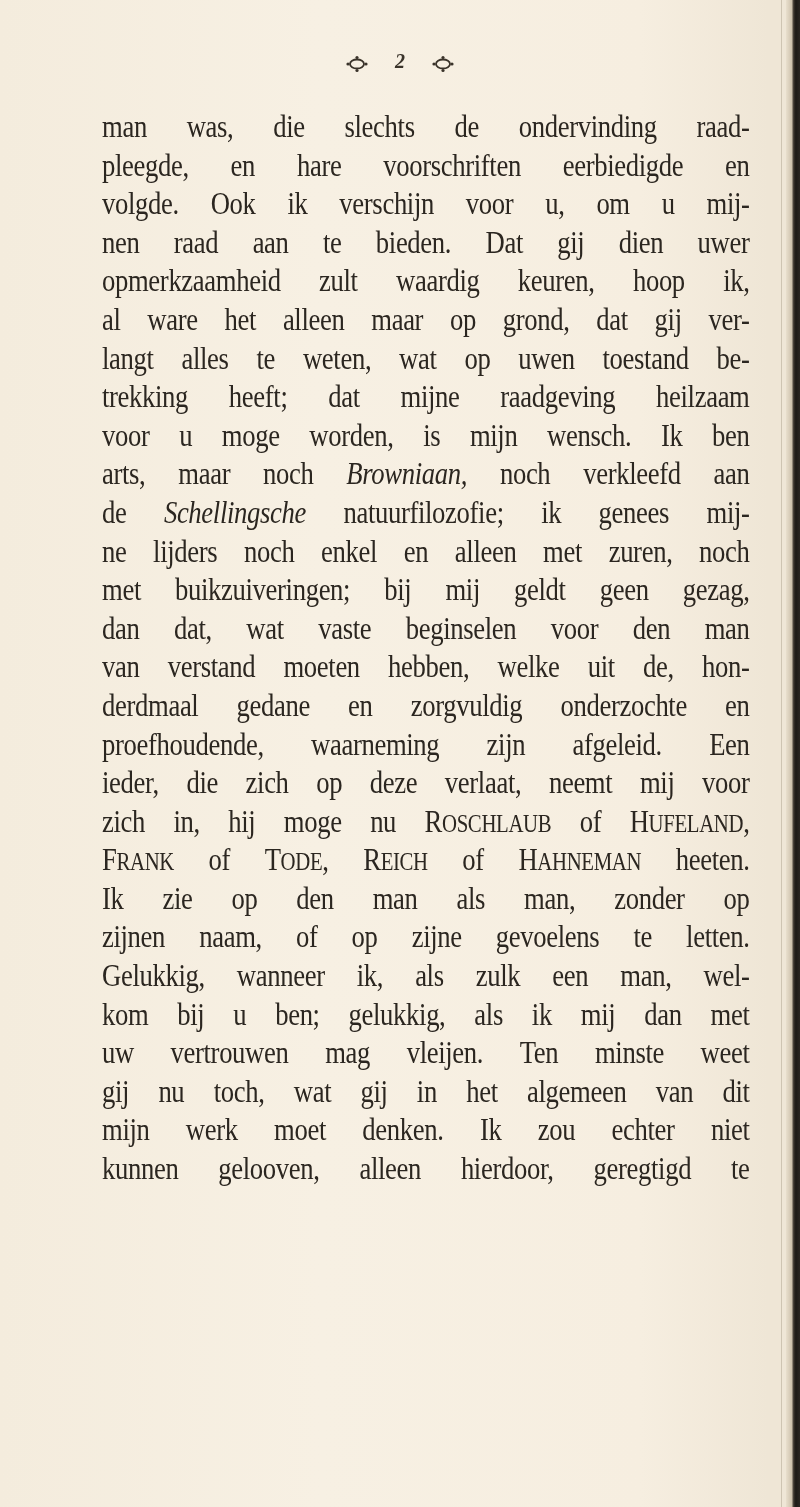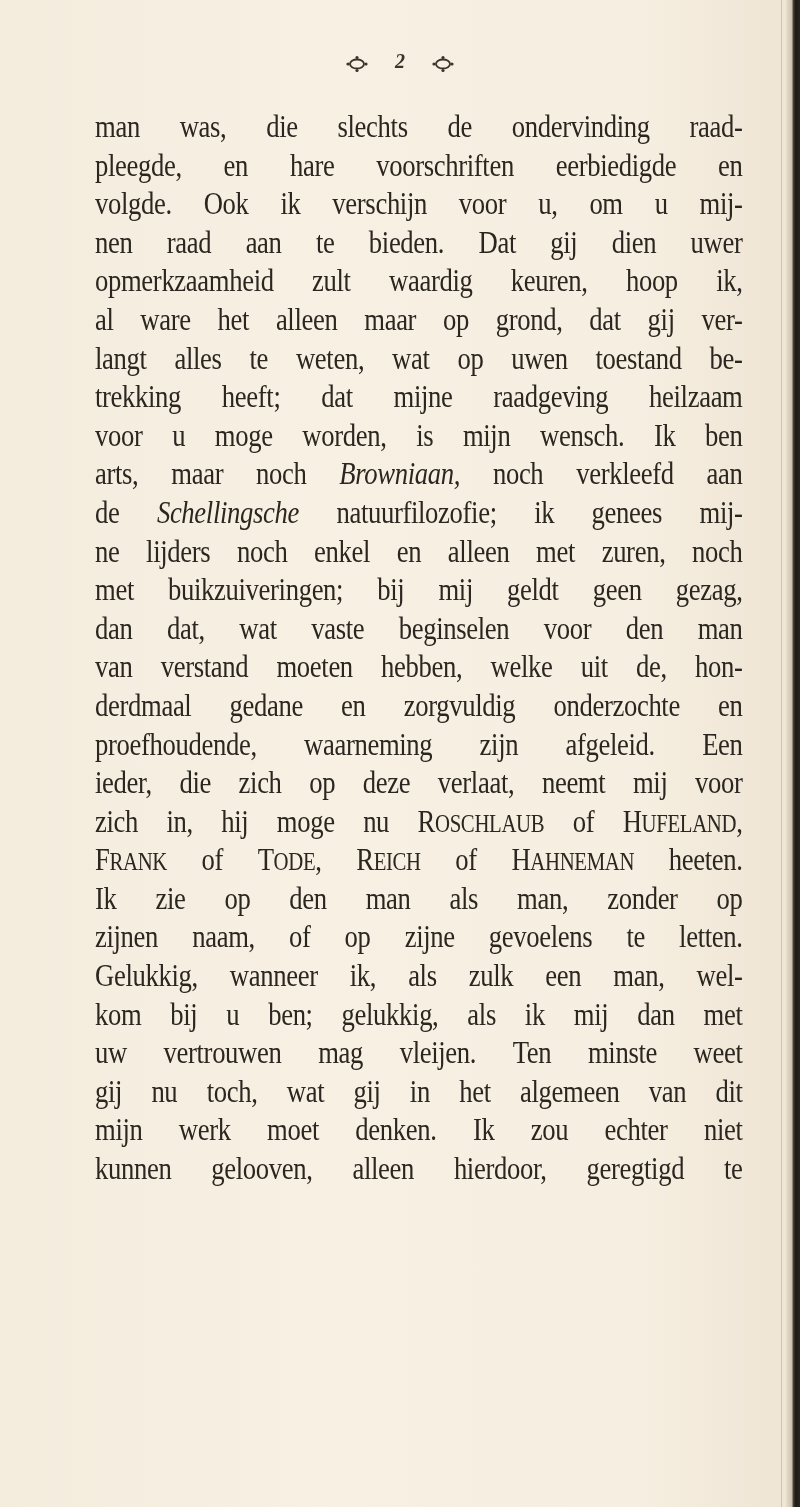--- a/index.html
+++ b/index.html
@@ -26,21 +26,21 @@
     position: absolute; top: 50px; left: 0; width: 800px;
     text-align: center; font-size: 22px; color: #3a332a;
     display: flex; justify-content: center; align-items: center; gap: 26px;
   }
   .ornament {
     display: inline-block; width: 24px; height: 18px; position: relative;
   }
   .ornament svg { width: 24px; height: 18px; }
   .page-number { font-size: 20px; font-weight: bold; font-style: italic; }
   .text-block {
-    position: absolute; top: 108px; left: 95px; width: 648px;
+    position: absolute; top: 108px; left: 102px; width: 648px;
   }
   .line {
     display: flex; justify-content: space-between;
     font-size: 31px; line-height: 38.6px; height: 38.6px;
     white-space: nowrap; letter-spacing: -0.4px;
     transform: scaleX(0.86); transform-origin: left center;
     width: 753px;
   }
   .line span.w { display: inline-block; }
 </style>

